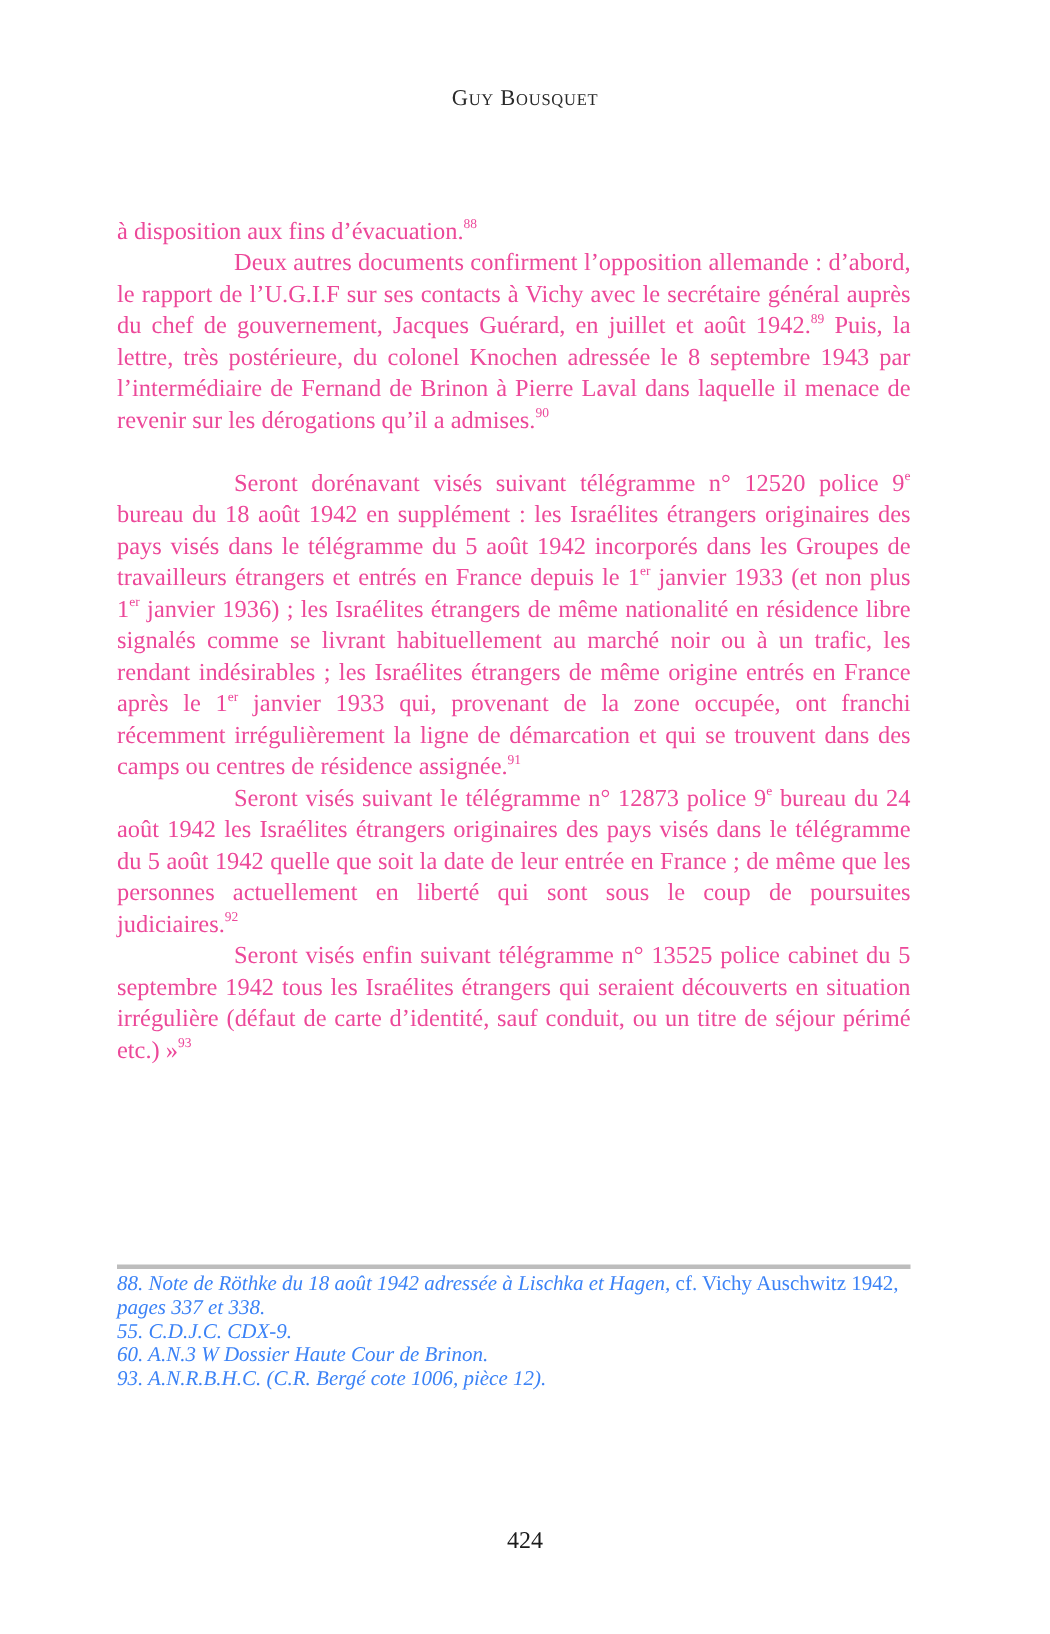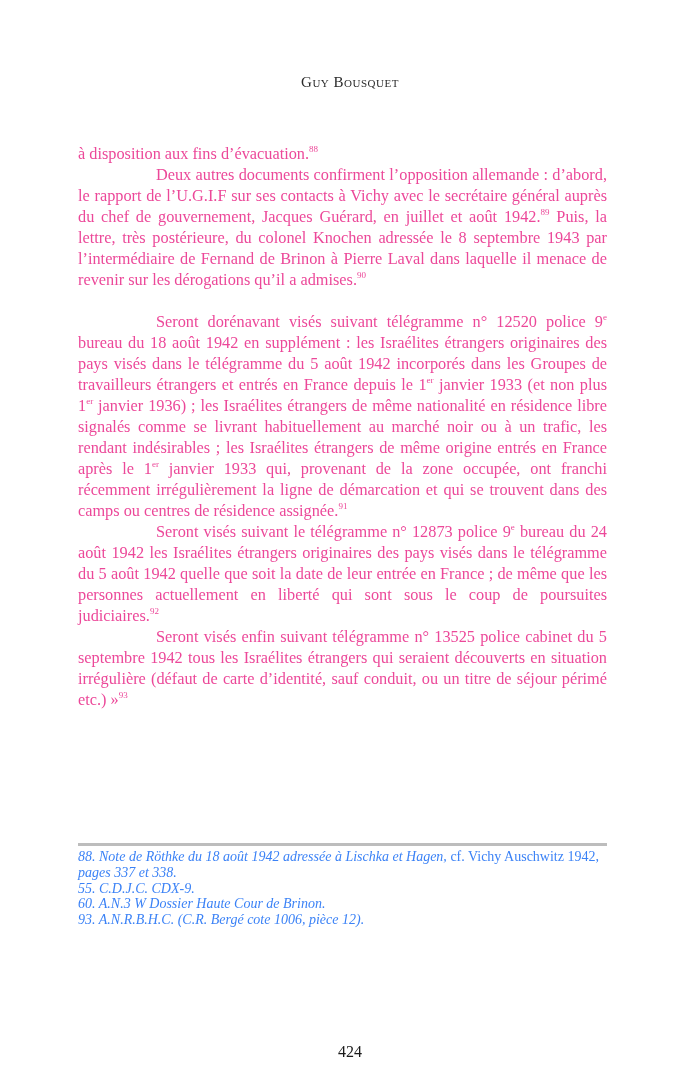--- a/index.html
+++ b/index.html
@@ -1,19 +1,19 @@
 <!DOCTYPE html>
 <html><head>
 <meta charset="utf-8">
 <style>
   html, body { margin: 0; padding: 0; background: #ffffff; }
   body { width: 700px; height: 1089px; position: relative; overflow: hidden; color: #1a1a1a; }
   .page { position: absolute; left: 0; top: 0; width: 700px; height: 1089px; }
   .running-head {
-    position: absolute; top: 74px; left: 0; width: 700px; text-align: center;
+    position: absolute; top: 58px; left: 0; width: 700px; text-align: center;
     font-family: "Liberation Serif", "DejaVu Serif", serif; font-size: 15px;
     font-variant: small-caps; letter-spacing: 0.5px; color: #2a2a2a;
   }
   .body {
     position: absolute; left: 78px; top: 143px; width: 529px;
     font-family: "Liberation Serif", "DejaVu Serif", serif; font-size: 16.3px;
     line-height: 21px; text-align: justify; color: #ec4899;
   }
   .body p { margin: 0; }
   .indent { text-indent: 78px; }
@@ -24,21 +24,21 @@
   }
   .notes {
     position: absolute; left: 78px; top: 849px; width: 529px;
     font-family: "Liberation Serif", "DejaVu Serif", serif; font-size: 14px;
     line-height: 15.8px; color: #3b82f6; font-style: italic;
   }
   .notes p { margin: 0; }
   .upright { font-style: normal; }
   .folio {
     position: absolute; top: 1019px; left: 0; width: 700px; text-align: center;
-    font-family: "Liberation Serif", "DejaVu Serif", serif; font-size: 16px; color: #1a1a1a; margin-top: 24px;
+    font-family: "Liberation Serif", "DejaVu Serif", serif; font-size: 16px; color: #1a1a1a;
   }
 </style>
 </head>
 <body>
 
 <div class="page">
   <div class="running-head">Guy Bousquet</div>
 
   <div class="body">
     <p><span>à disposition aux fins d’évacuation.</span><sup>88</sup></p>

